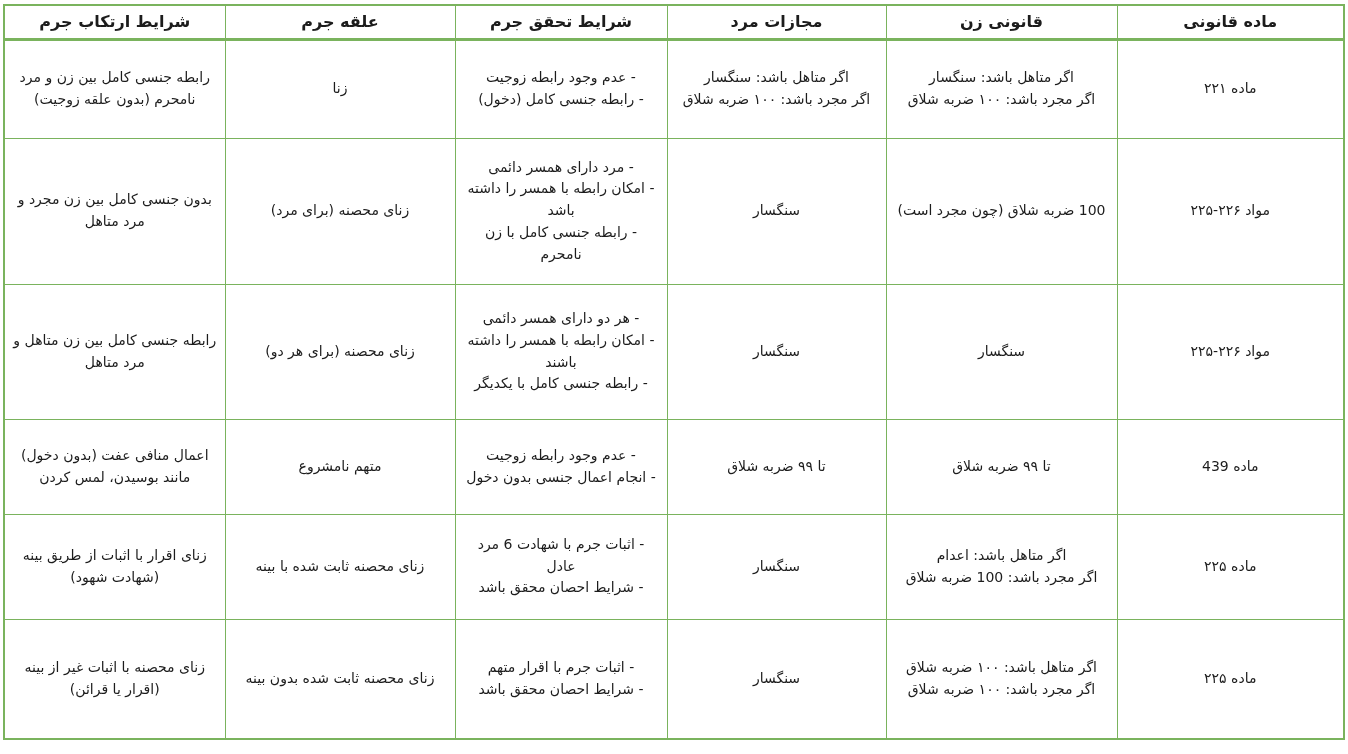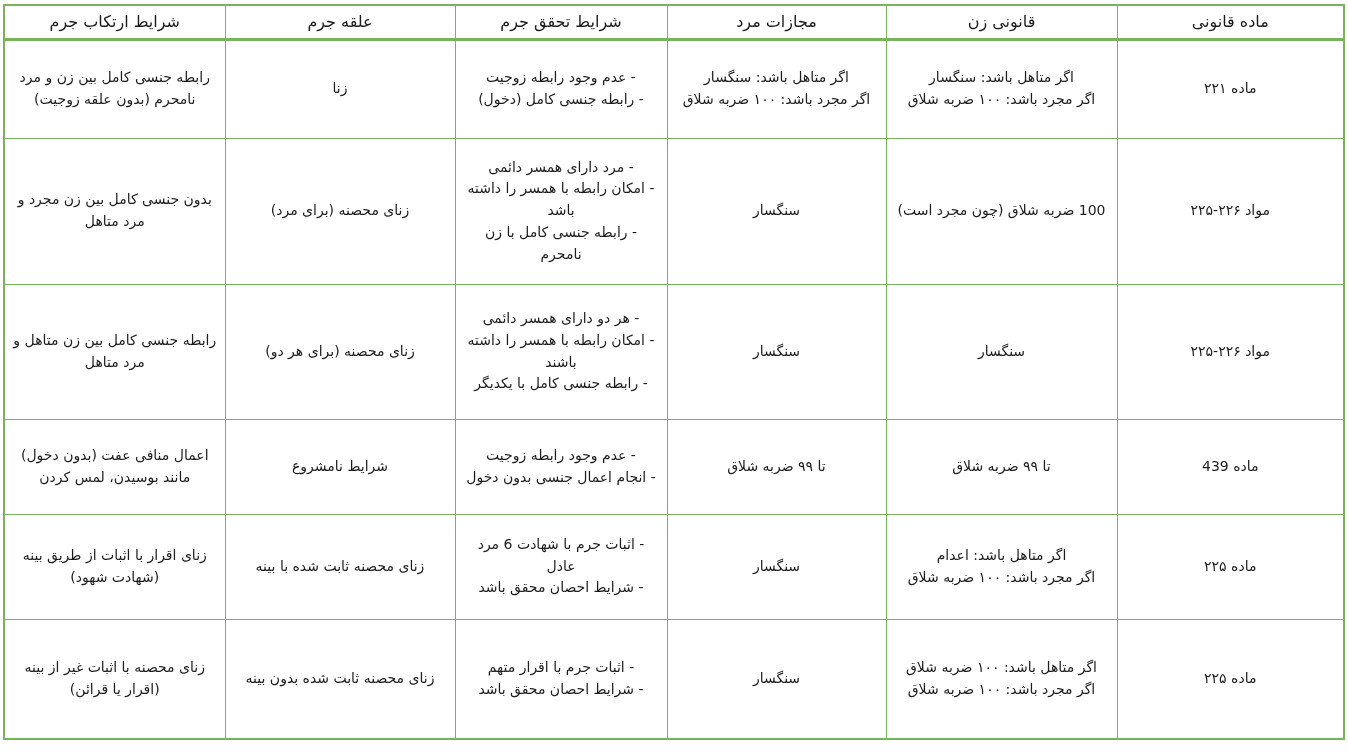--- a/index.html
+++ b/index.html
@@ -22,21 +22,21 @@
   }
   th, td {
     border: 1px solid var(--grid);
     text-align: center;
     vertical-align: middle;
     padding: 3px 8px;
     white-space: pre-line;
     word-wrap: break-word;
   }
   thead th {
-    font-weight: normal;
+    font-weight: bold;
     font-size: 16px;
     height: 34px;
     padding: 4px 18px;
     border-bottom: 3px solid var(--grid);
     text-align: center;
   }
   td {
     font-size: 14px;
     line-height: 1.55;
   }
@@ -101,27 +101,27 @@
 - رابطه جنسی کامل با یکدیگر</td>
         <td>زنای محصنه (برای هر دو)</td>
         <td>رابطه جنسی کامل بین زن متاهل و مرد متاهل</td>
       </tr>
       <tr>
         <td>ماده 439</td>
         <td>تا ۹۹ ضربه شلاق</td>
         <td>تا ۹۹ ضربه شلاق</td>
         <td>- عدم وجود رابطه زوجیت
 - انجام اعمال جنسی بدون دخول</td>
-        <td>شرایط نامشروع</td>
+        <td>متهم نامشروع</td>
         <td>اعمال منافی عفت (بدون دخول) مانند بوسیدن، لمس کردن</td>
       </tr>
       <tr>
         <td>ماده ۲۲۵</td>
         <td>اگر متاهل باشد: اعدام
-اگر مجرد باشد: ۱۰۰ ضربه شلاق</td>
+اگر مجرد باشد: 100 ضربه شلاق</td>
         <td>سنگسار</td>
         <td>- اثبات جرم با شهادت 6 مرد عادل
 - شرایط احصان محقق باشد</td>
         <td>زنای محصنه ثابت شده با بینه</td>
         <td>زنای اقرار با اثبات از طریق بینه (شهادت شهود)</td>
       </tr>
       <tr>
         <td>ماده ۲۲۵</td>
         <td>اگر متاهل باشد: ۱۰۰ ضربه شلاق
 اگر مجرد باشد: ۱۰۰ ضربه شلاق</td>

